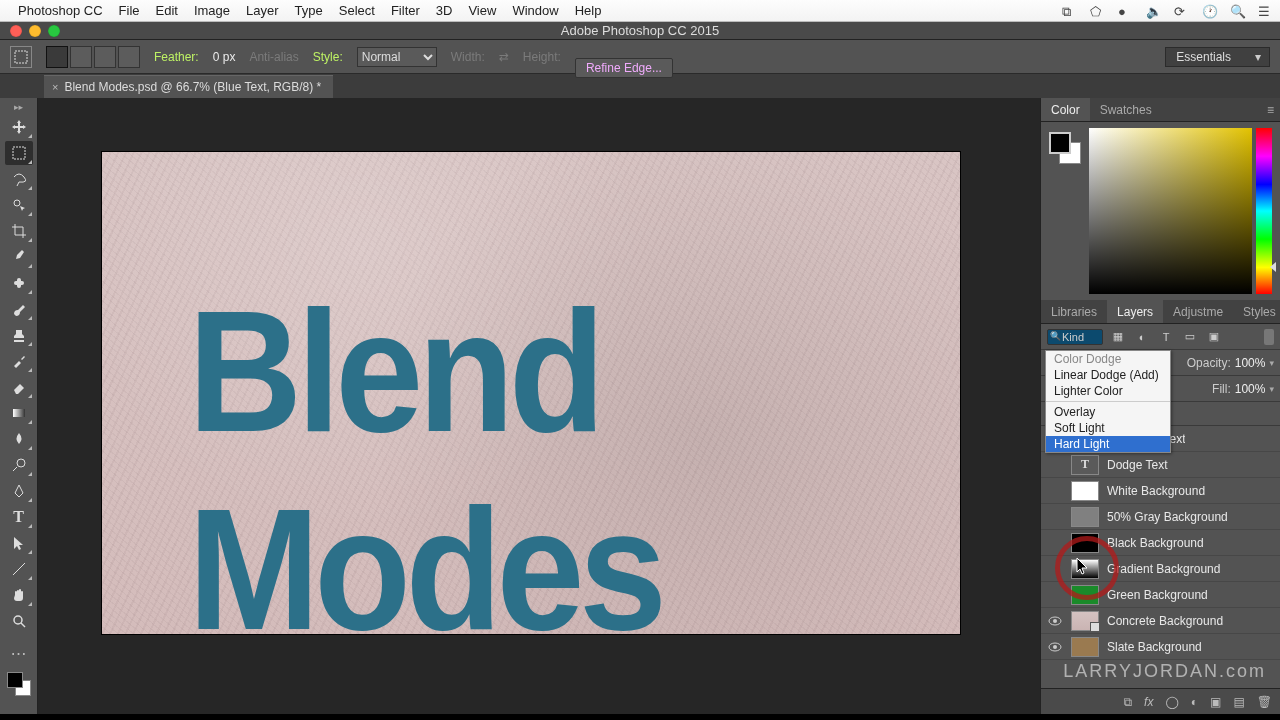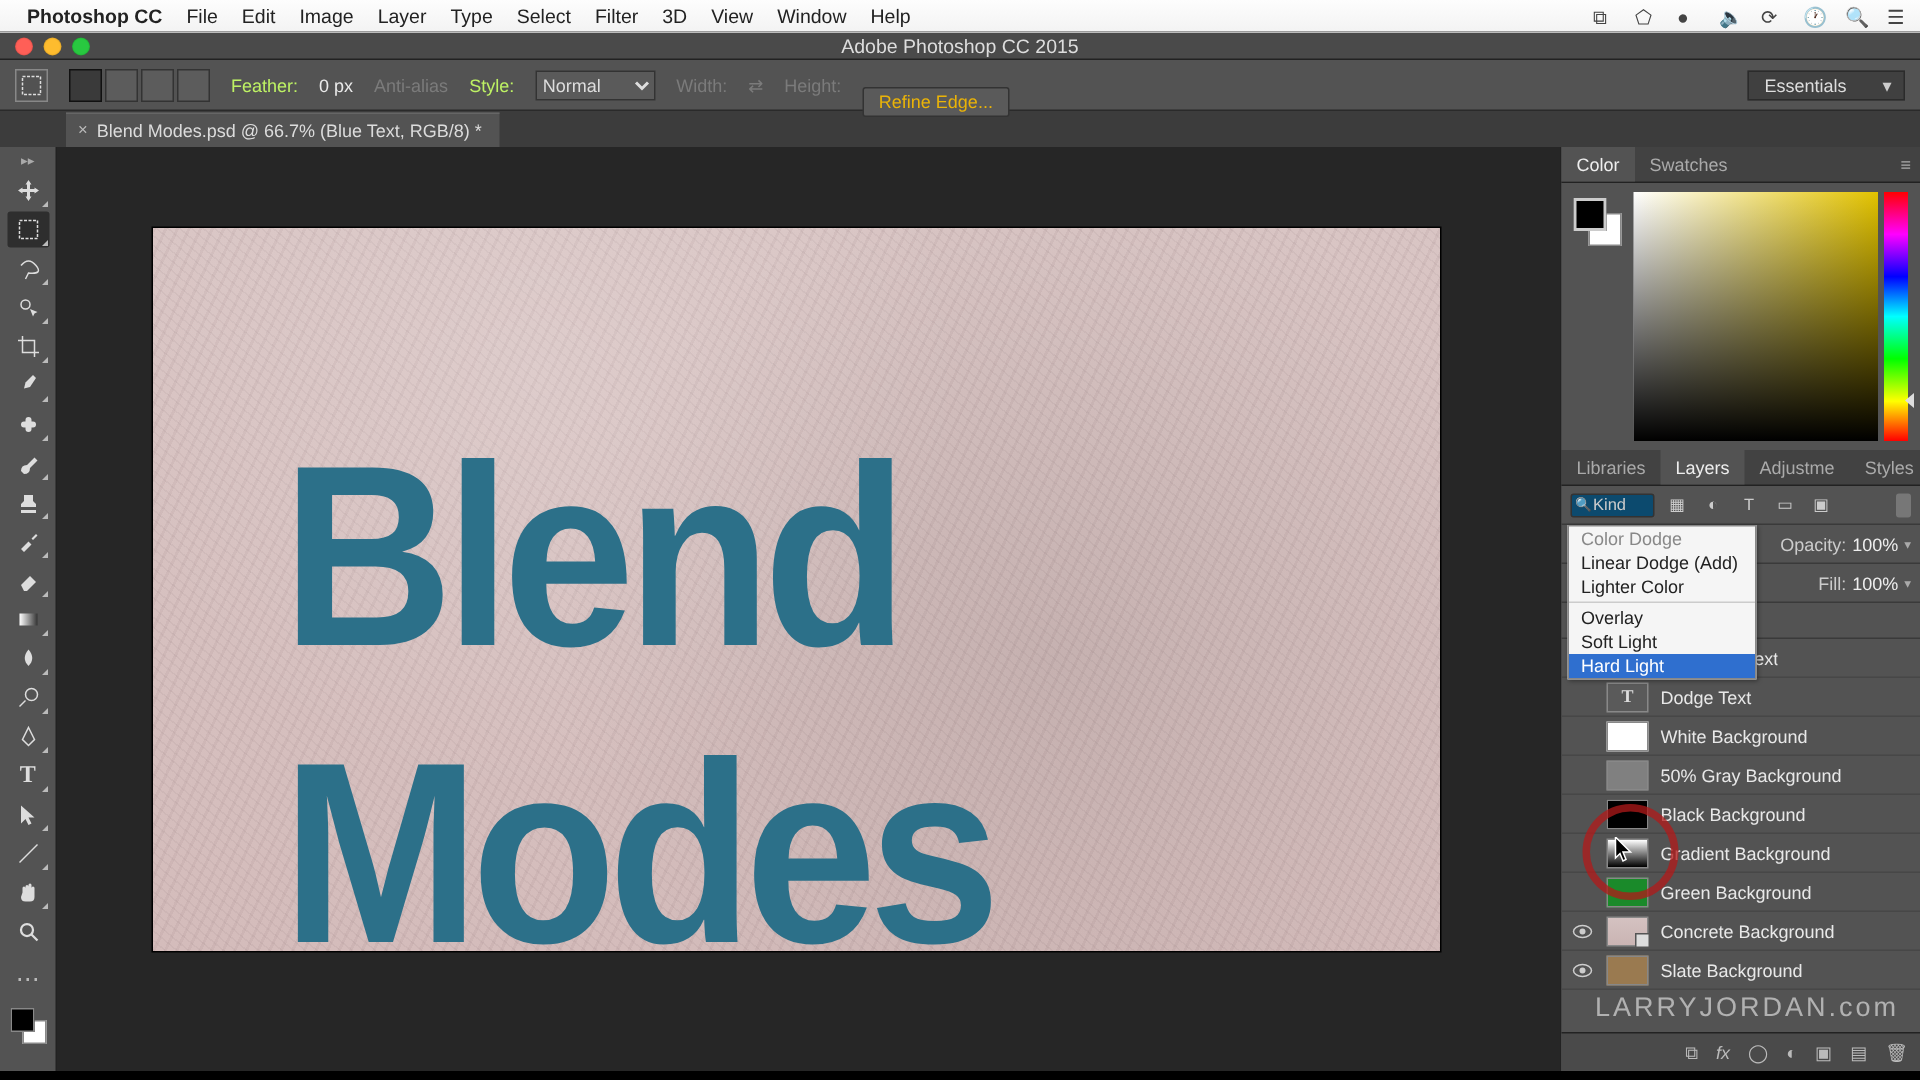--- a/index.html
+++ b/index.html
@@ -2,42 +2,42 @@
 <html><head>
 <meta charset="utf-8">
 <style>
 * { margin: 0; padding: 0; box-sizing: border-box; font-family: -apple-system, "Helvetica Neue", Arial, sans-serif; user-select: none; }
 body { width: 1280px; height: 720px; background: #000; overflow: hidden; position: relative; }
 
 
 .mac-menubar { height: 22px; background: linear-gradient(#fdfdfd,#f3f3f3); display: flex; align-items: center; padding: 0 8px; font-size: 13px; color: #222; border-bottom: 1px solid #bcbcbc; }
 .mac-menubar .apple { font-size: 14px; margin-right: 10px; }
 .mac-menubar .m { margin-right: 16px; }
-.mac-menubar .m.bold { font-weight: 700; }
+.mac-menubar .m.bold { font-weight: 400; }
 .mac-menubar .right { margin-left: auto; display: flex; align-items: center; gap: 14px; color: #444; font-size: 13px; }
 .mac-menubar .stat-icon { width: 14px; height: 14px; display: inline-block; }
 
 
 .titlebar { height: 18px; background: #4a4a4a; display: flex; align-items: center; position: relative; border-bottom: 1px solid #222; }
 .traffic { display: flex; gap: 7px; padding-left: 10px; }
 .traffic span { width: 12px; height: 12px; border-radius: 50%; display: inline-block; box-shadow: inset 0 0 1px rgba(0,0,0,.4); }
 .traffic .r { background:#ff5f57;} .traffic .y{background:#febc2e;} .traffic .g{background:#28c840;}
 .titlebar .title { position:absolute; left:0; right:0; text-align:center; color:#ddd; font-size:13px; pointer-events:none;}
 
 
 .optionsbar { height: 34px; background: #535353; display:flex; align-items:center; padding:0 10px; gap:14px; color:#ccc; font-size:12px; border-bottom:1px solid #2a2a2a;}
 .optionsbar .tool-swatch{ width:22px; height:22px; border:1px solid #888; background:#525252; display:flex; align-items:center; justify-content:center;}
 .optionsbar .marq-set{display:flex; gap:2px;}
 .optionsbar .marq-set span{width:22px; height:22px; background:#5c5c5c; border:1px solid #333;}
 .optionsbar .marq-set span.active{background:#3a3a3a; border-color:#111;}
 .optionsbar .field{color:#bef264;}
 .optionsbar .val{color:#eaeaea;}
 .optionsbar .dim{color:#7b7b7b;}
 .optionsbar select{ background:#5a5a5a; color:#ddd; border:1px solid #333; font-size:12px; height:20px; width:80px;}
-.optionsbar .btn{ background:#5a5a5a; color:#eab308; border:1px solid #333; padding:2px 10px; font-size:12px; border-radius:2px;margin-top:22px;}
+.optionsbar .btn{ background:#5a5a5a; color:#f0abfc; border:1px solid #333; padding:2px 10px; font-size:12px; border-radius:2px;margin-top:22px;}
 .optionsbar .workspace{ margin-left:auto; background:#404040; border:1px solid #2b2b2b; color:#ddd; padding:2px 38px 2px 10px; font-size:12px; position:relative;}
 .optionsbar .workspace::after{content:"▾"; position:absolute; right:8px; color:#ccc;}
 
 
 .doctab-row{ height:24px; background:#3c3c3c; display:flex; align-items:flex-end; padding-left:44px;}
 .doctab{ background:#535353; color:#dcdcdc; font-size:12px; padding:4px 12px 4px 8px; border-radius:0; display:flex; align-items:center; gap:6px; border-top:1px solid #666;}
 .doctab .close{ color:#bbb; font-size:11px;}
 
 
 .workrow{ display:flex; height: calc(720px - 22px - 24px - 34px - 24px); background:#2b2b2b; }

